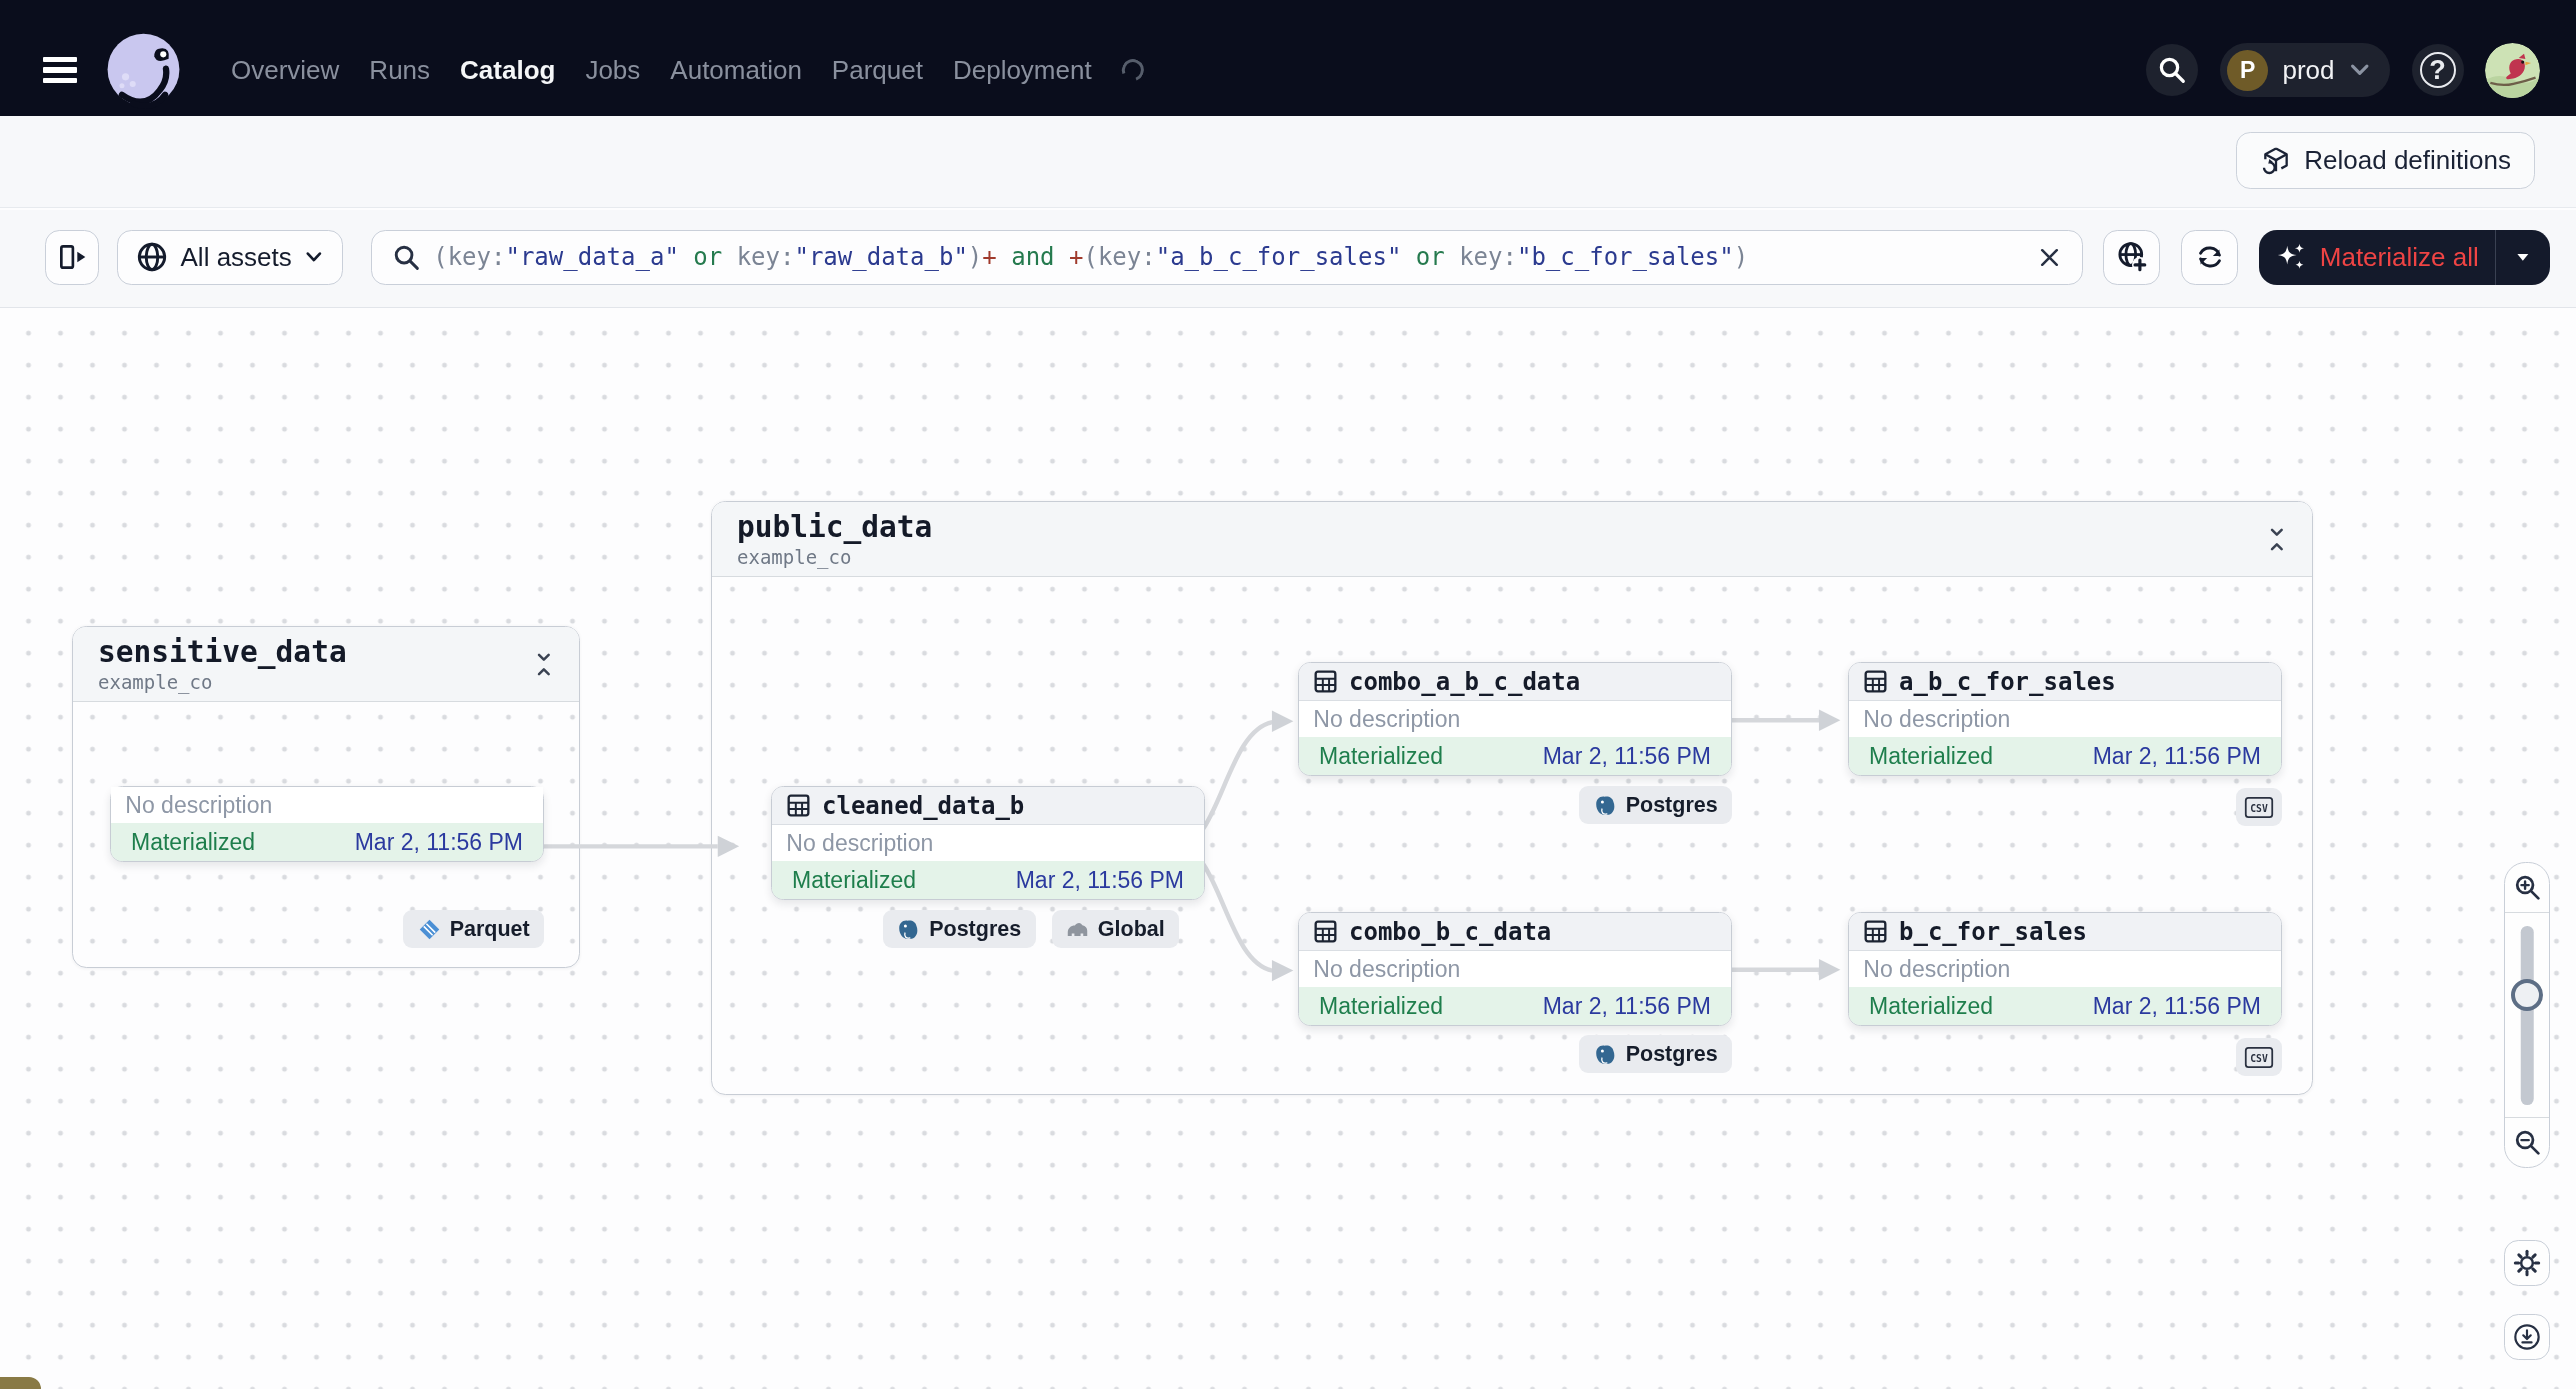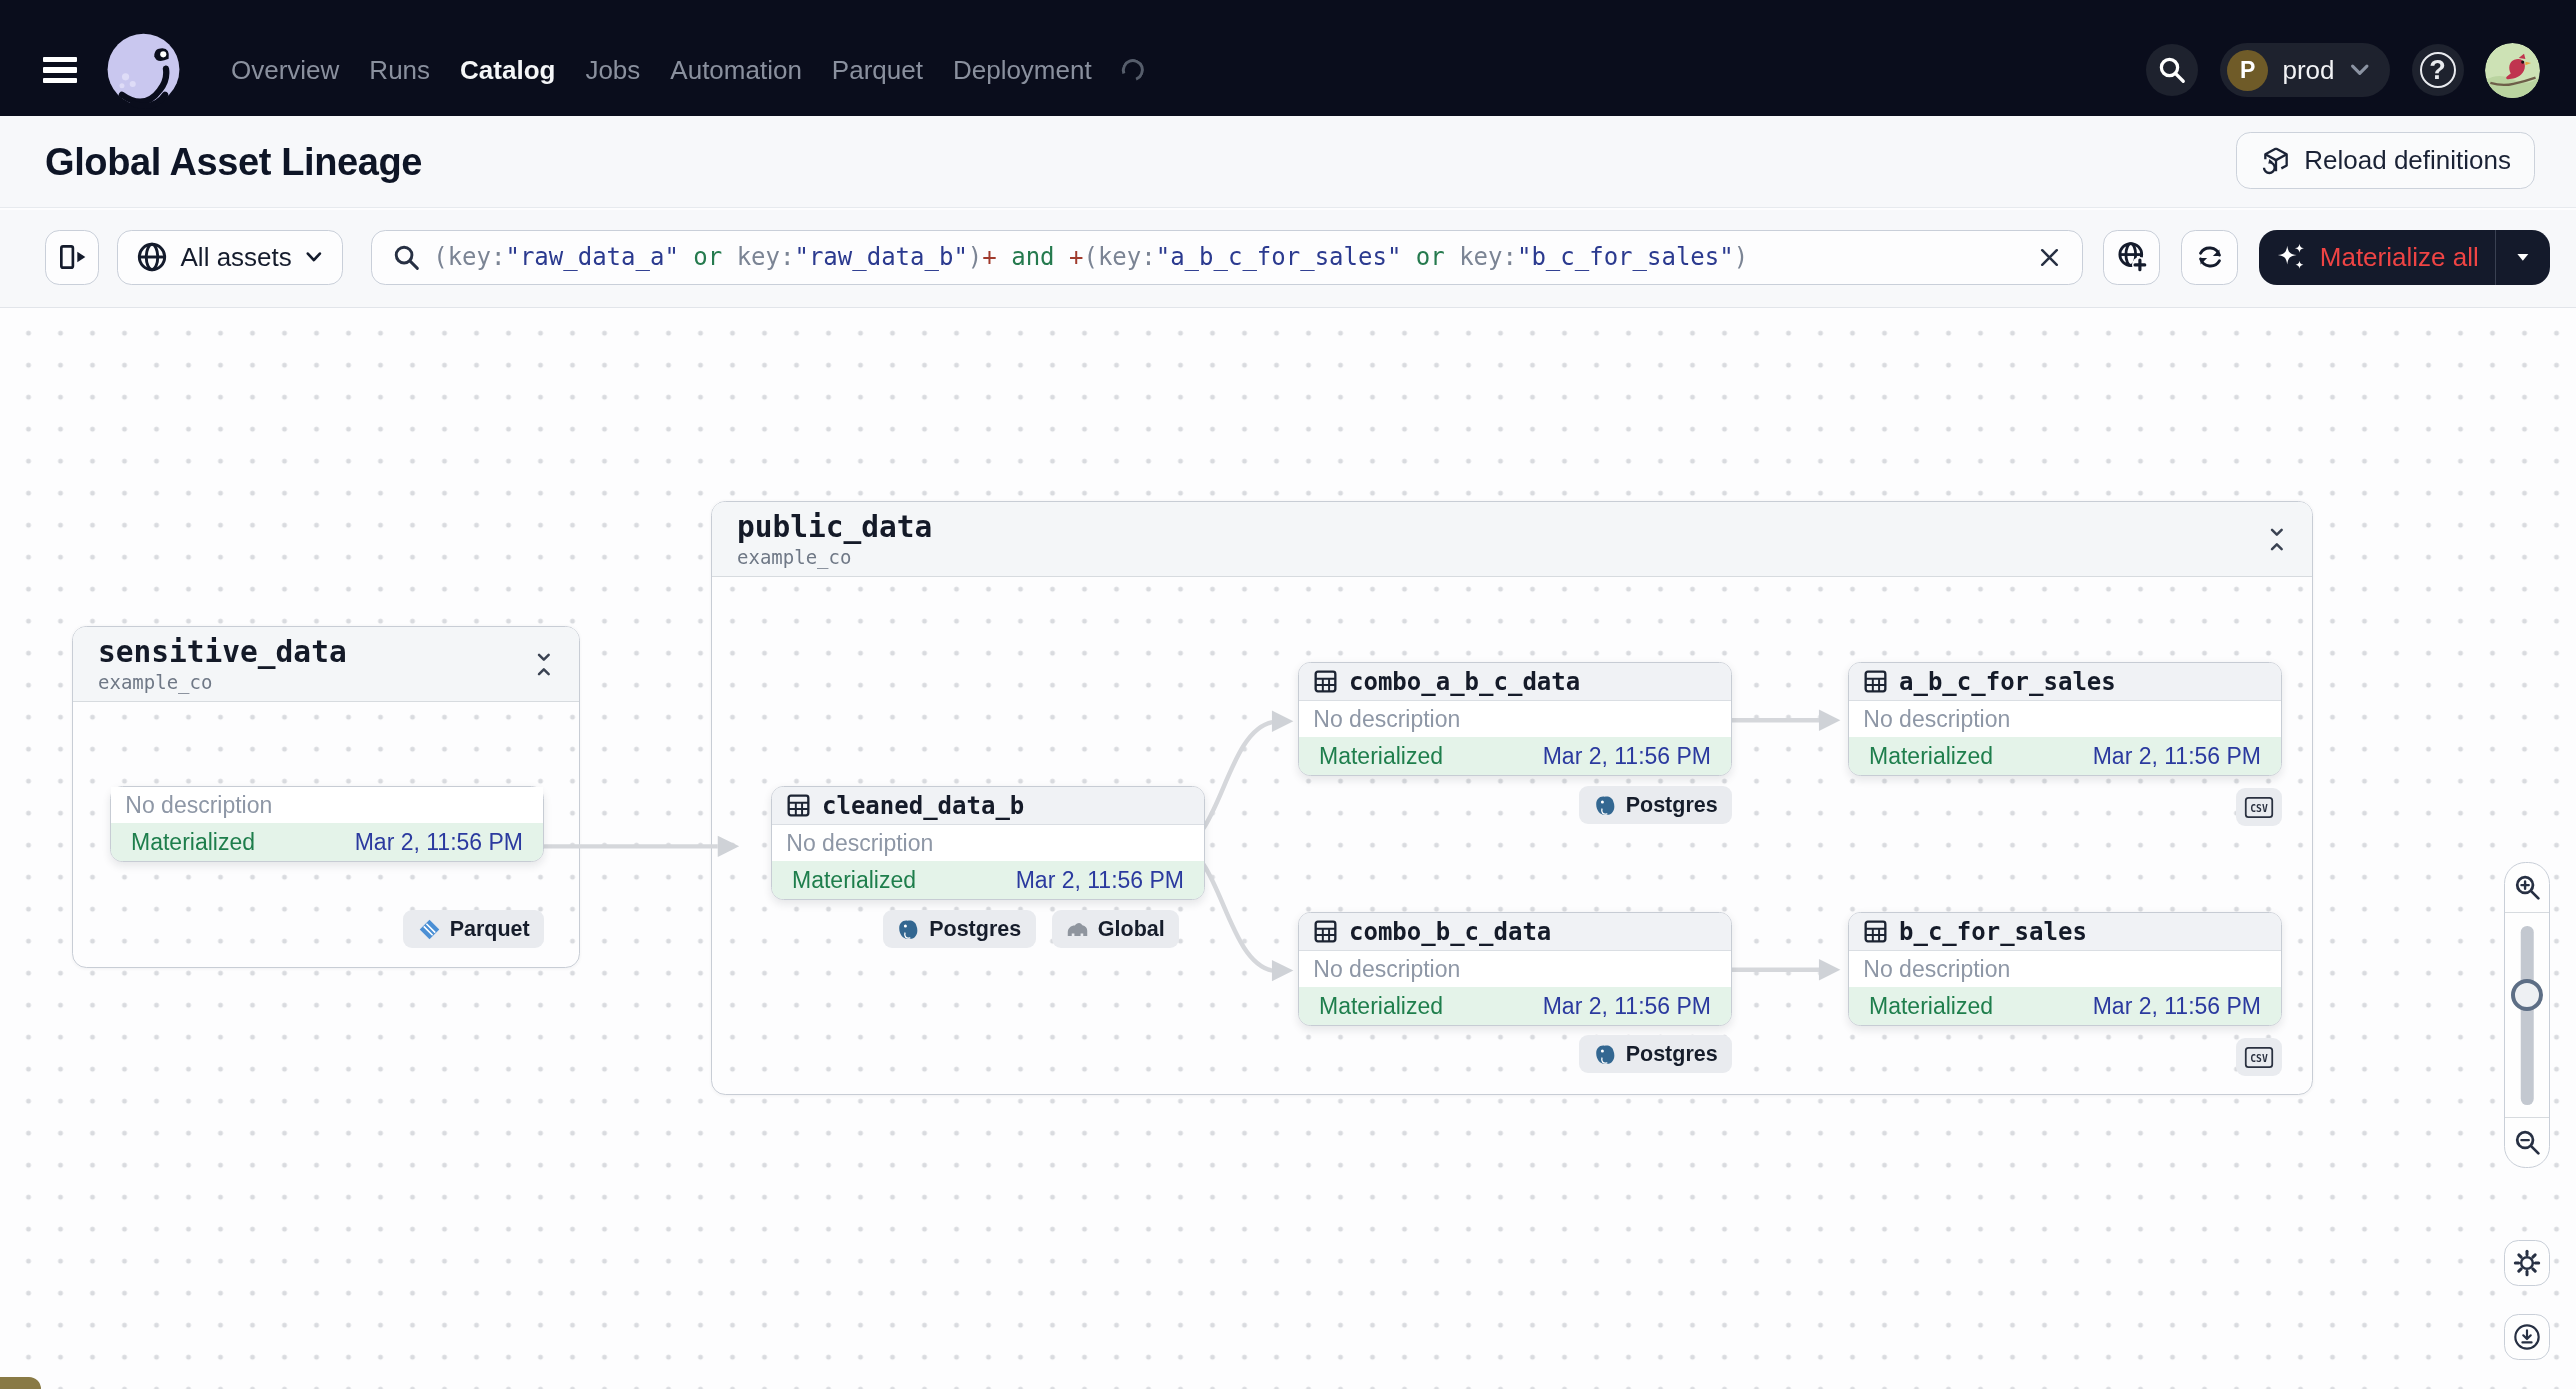--- a/index.html
+++ b/index.html
@@ -189,21 +189,20 @@
           <path d="M33 19 c7 -3 12 1 12 7 c0 8 -7 13 -13 14 l-6 1 c-2 0 -3 -2 -1 -3.5 l4 -3 c-3 -6 -2 -13 4 -15.5z" fill="#c0344f"></path>
           <path d="M38 17 l6 -5 1.5 6z" fill="#c0344f"></path>
           <circle cx="42.5" cy="21.5" r="1.8" fill="#23181a"></circle>
           <path d="M45.5 21 l6.5 1.5 -6.5 2.5z" fill="#e8a33d"></path>
         </svg>
       </div>
     </div>
   </div>
 
   <div class="page-header">
-    <div class="page-title">Global Asset Lineage</div>
     <div class="reload-btn">
       <svg width="32" height="32" viewBox="0 0 36 36">
         <g stroke="#1a2235" stroke-width="2.6" fill="none" stroke-linejoin="round">
           <path d="M18 4 L30 10.5 V23 L24 26.3"></path>
           <path d="M18 4 L6 10.5 V16"></path>
           <path d="M6 10.5 L18 17 L30 10.5"></path>
           <path d="M18 17 V29.5"></path>
           <path d="M4.5 25.5 a6 6 0 1 0 6 -6"></path>
         </g>
         <path d="M10.5 15.8 l4 3.4 -5.2 1.8z" fill="#1a2235"></path>

